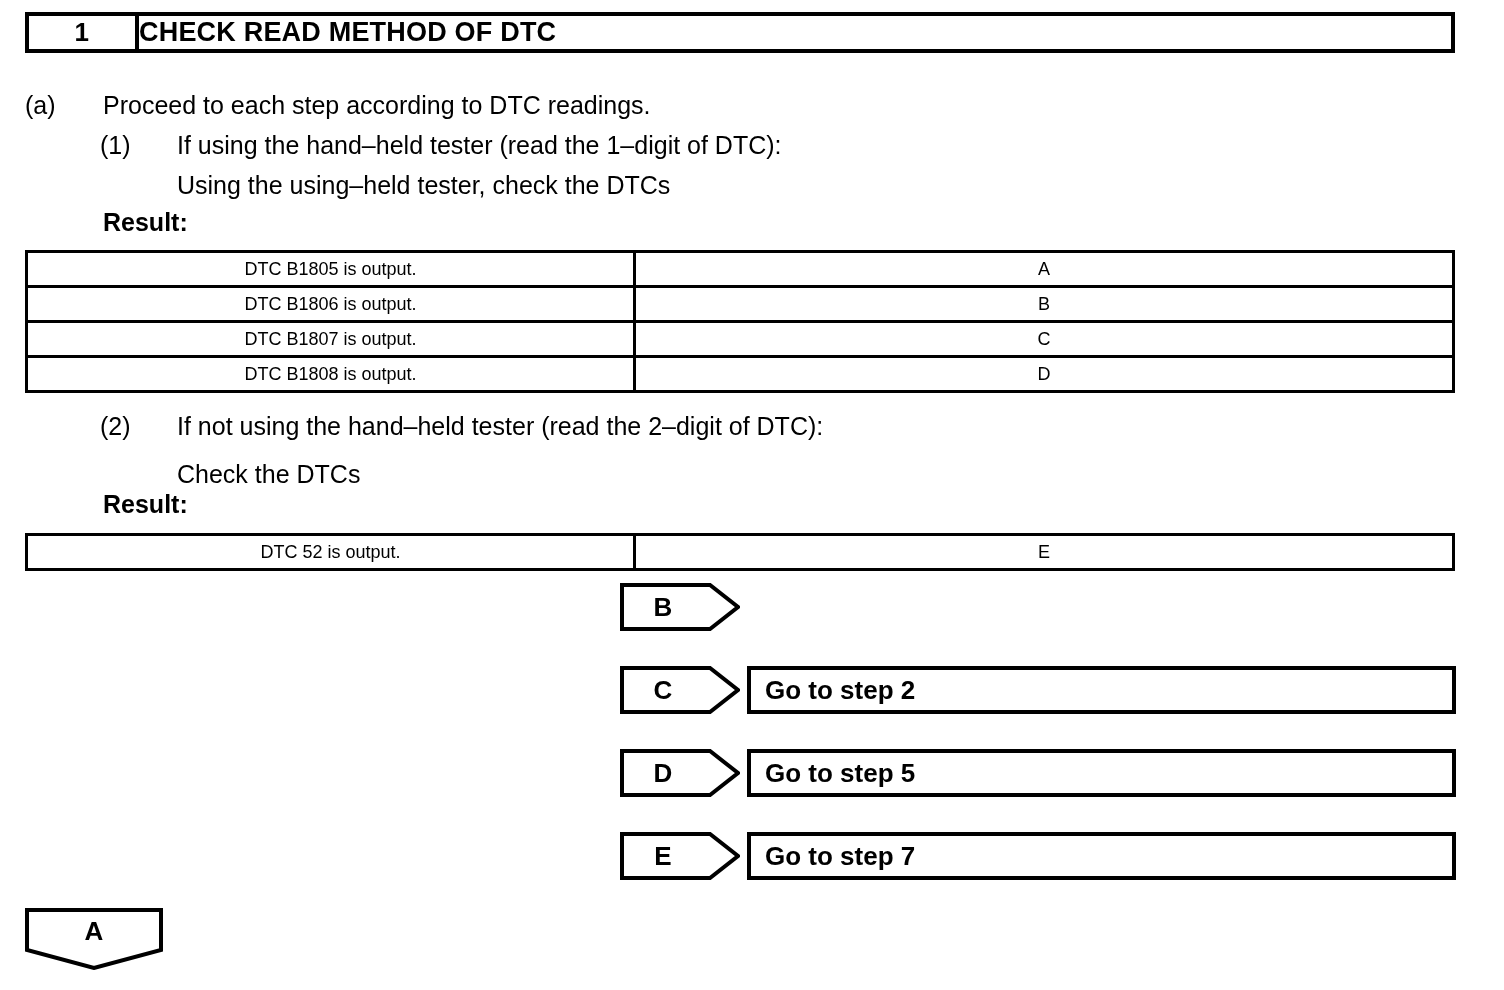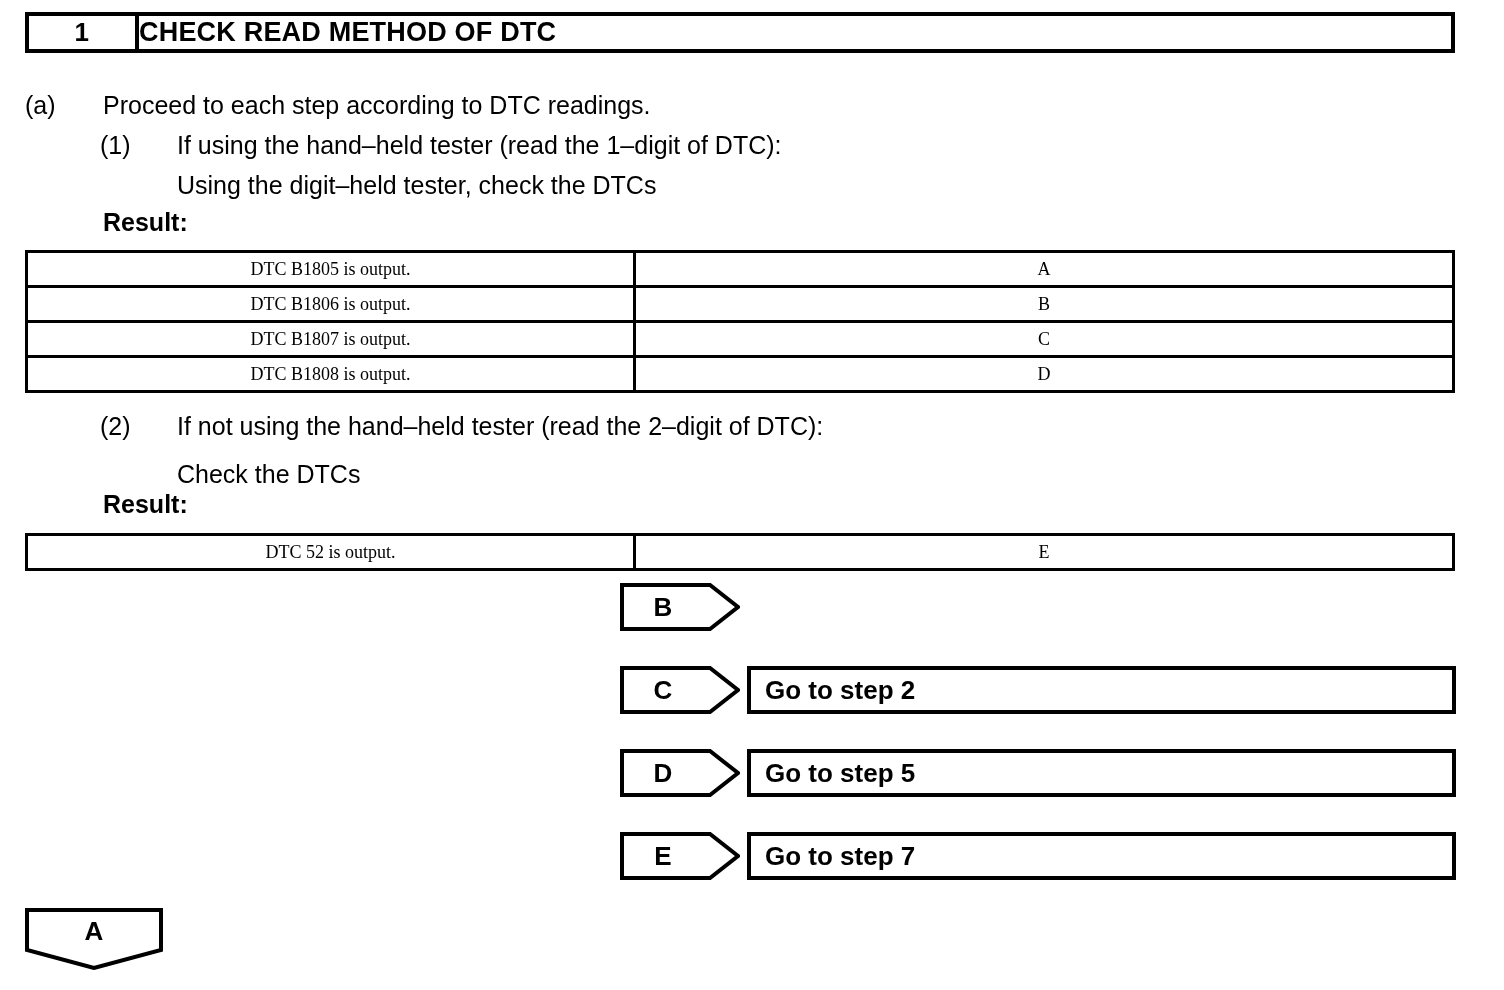--- a/index.html
+++ b/index.html
@@ -92,21 +92,20 @@
   .result-1 { top: 205px; }
   .result-2 { top: 487px; }
 
   
   .result-table {
     position: absolute;
     left: 25px;
     width: 1430px;
     border-collapse: collapse;
     table-layout: fixed;
-    font-family: Liberation Serif, serif;
   }
   .result-table td {
     border: 3px solid #000;
     height: 32px;
     font-size: 18px;
     text-align: center;
     vertical-align: middle;
     padding: 0;
   }
   .result-table td.cond { width: 605px; }
@@ -194,21 +193,21 @@
   <span class="marker">(a)</span>
   <span class="text">Proceed to each step according to DTC readings.</span>
 </div>
 
 <div class="para lvl-1">
   <span class="marker">(1)</span>
   <span class="text">If using the hand–held tester (read the 1–digit of DTC):</span>
 </div>
 
 <div class="para lvl-1b">
-  <span class="text">Using the digit–held tester, check the DTCs</span>
+  <span class="text">Using the using–held tester, check the DTCs</span>
 </div>
 
 <div class="result-label result-1">Result:</div>
 
 <table class="result-table table-1">
   <tbody>
     <tr>
       <td class="cond">DTC B1805 is output.</td>
       <td>A</td>
     </tr>

